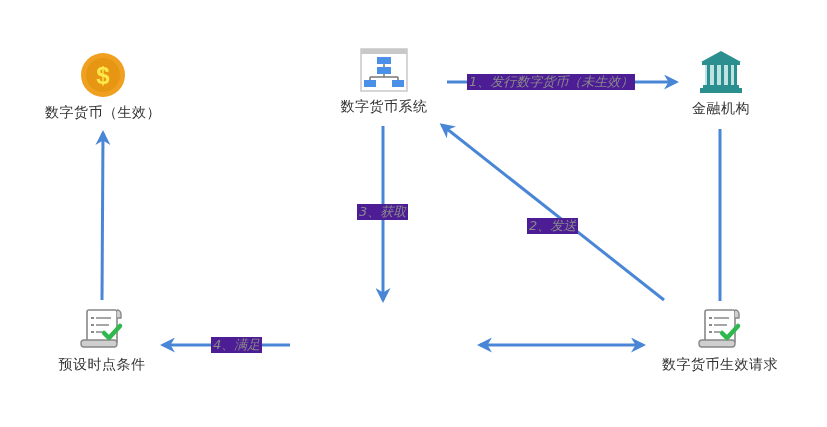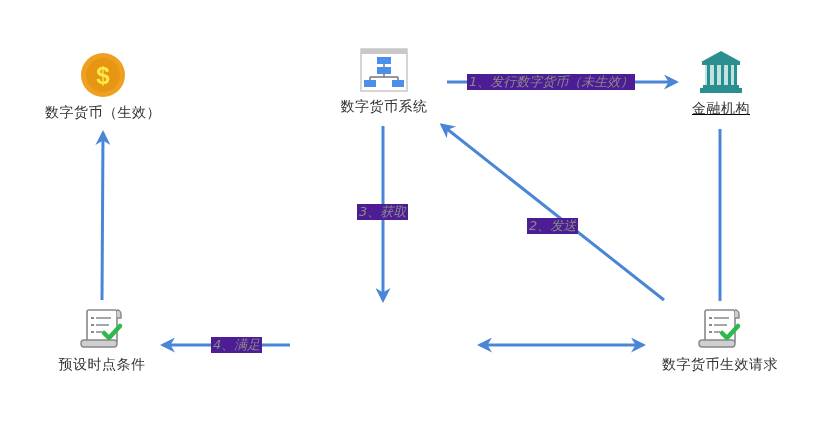--- a/index.html
+++ b/index.html
@@ -61,21 +61,21 @@
       <rect x="17" y="9" width="14" height="7" fill="#4a90e8"></rect>
       <line x1="24" y1="16" x2="24" y2="19" stroke="#777" stroke-width="1.5"></line>
       <rect x="17" y="19" width="14" height="7" fill="#4a90e8"></rect>
       <path d="M24 26 V29 M10 29 H38 M10 29 V32 M38 29 V32" stroke="#777" stroke-width="1.5" fill="none"></path>
       <rect x="4" y="32" width="12" height="7" fill="#4a90e8"></rect>
       <rect x="32" y="32" width="12" height="7" fill="#4a90e8"></rect>
     </svg>
     <span class="label">数字货币系统</span>
   </div>
 
-  <div class="node" style="left:680px; top:50px; width:82px;text-decoration:underline;">
+  <div class="node" style="left:680px; top:50px; width:82px;">
     <svg class="icon" width="44" height="44" viewBox="0 0 44 44">
       <polygon points="22,1 42,12 2,12" fill="#2b8f8f"></polygon>
       <rect x="3" y="12" width="38" height="3" fill="#2b8f8f"></rect>
       <rect x="6" y="15" width="32" height="20" fill="#bfe3e3"></rect>
       <rect x="8" y="15" width="3" height="20" fill="#2b8f8f"></rect>
       <rect x="15" y="15" width="3" height="20" fill="#2b8f8f"></rect>
       <rect x="22" y="15" width="3" height="20" fill="#2b8f8f"></rect>
       <rect x="29" y="15" width="3" height="20" fill="#2b8f8f"></rect>
       <rect x="35" y="15" width="3" height="20" fill="#2b8f8f"></rect>
       <rect x="4" y="35" width="36" height="3" fill="#2b8f8f"></rect>

